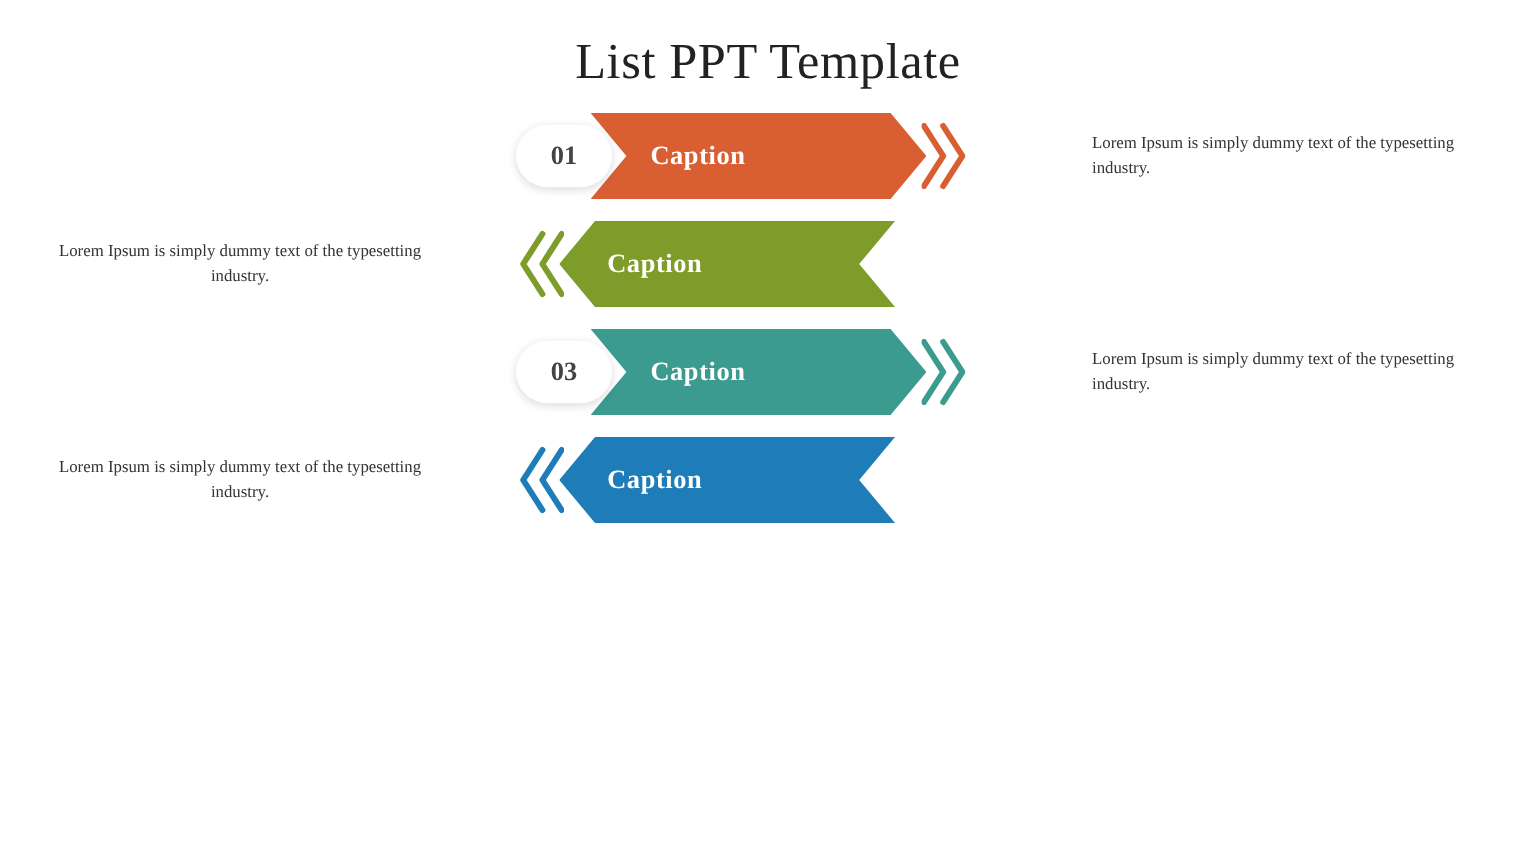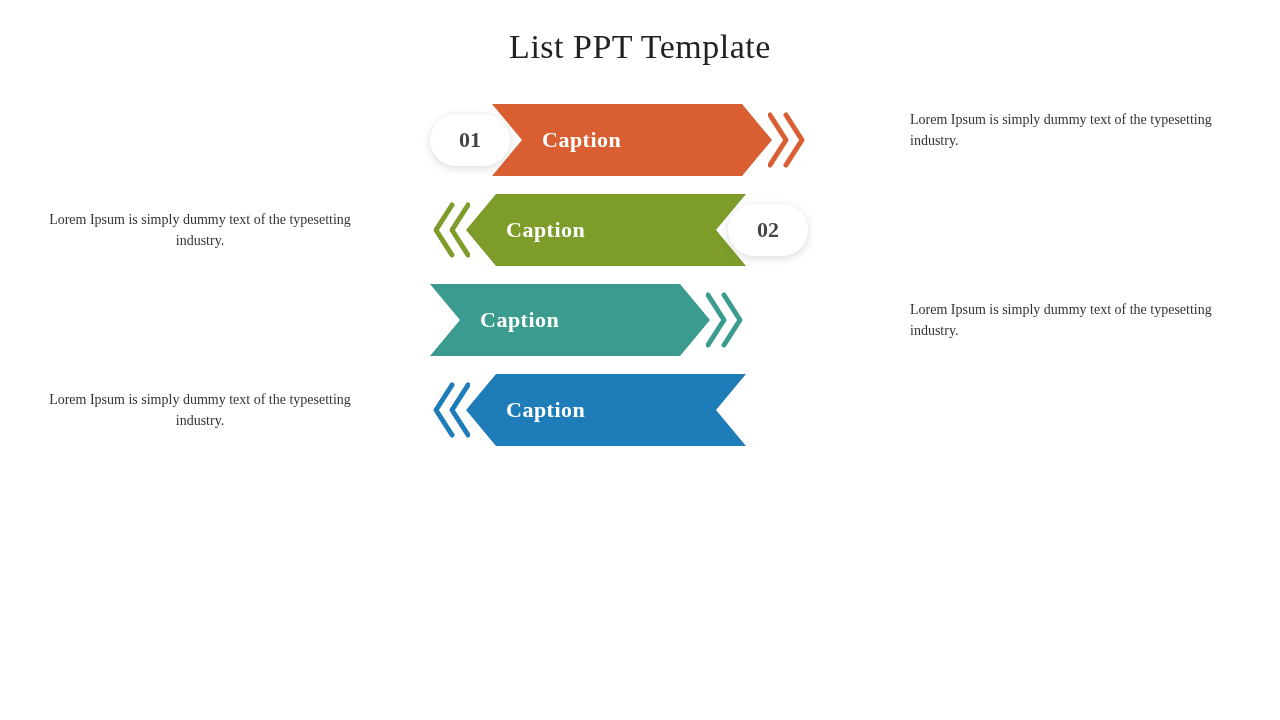--- a/index.html
+++ b/index.html
@@ -7,21 +7,21 @@
       width: 1280px;
       height: 720px;
       background: #fff;
       font-family: 'Georgia', serif;
       overflow: hidden;
       position: relative;
     }
 
     .page-title {
       text-align: center;
-      font-size: 34px;
+      font-size: 42px;
       font-weight: 400;
       color: #222;
       padding-top: 28px;
       letter-spacing: 0.5px;
     }
 
     .items-container {
       display: flex;
       flex-direction: column;
       align-items: center;
@@ -121,21 +121,20 @@
     .chevrons-left {
       display: flex;
       flex-direction: row;
       align-items: center;
       margin-right: -4px;
     }
 
     
     .row1 .arrow-shape {
       width: 420px;
-      margin-top: 20px;
     }
 
     .row1 .num-pill {
       margin-right: -18px;
       z-index: 3;
     }
 
     .row1 .arrow-body {
       width: 280px;
       background: #d95f32;
@@ -242,27 +241,27 @@
     <div class="arrow-shape">
       <div class="chevrons-left">
         <svg viewBox="0 0 40 60" fill="none" xmlns="http://www.w3.org/2000/svg">
           <polyline points="38,5 22,30 38,55" stroke="#7d9c2a" stroke-width="5" fill="none" stroke-linejoin="round" stroke-linecap="round"></polyline>
           <polyline points="22,5 6,30 22,55" stroke="#7d9c2a" stroke-width="5" fill="none" stroke-linejoin="round" stroke-linecap="round"></polyline>
         </svg>
       </div>
       <div class="arrow-body">
         <span class="caption-text">Caption</span>
       </div>
-      <div class="num-pill">02</div>
     </div>
   </div>
 
   <div class="item-row right row3">
     <div class="text-right">Lorem Ipsum is simply dummy text of the typesetting industry.</div>
     <div class="arrow-shape">
+      <div class="num-pill">03</div>
       <div class="arrow-body">
         <span class="caption-text">Caption</span>
       </div>
       <div class="chevrons-right">
         <svg viewBox="0 0 40 60" fill="none" xmlns="http://www.w3.org/2000/svg">
           <polyline points="2,5 18,30 2,55" stroke="#3a9b8e" stroke-width="5" fill="none" stroke-linejoin="round" stroke-linecap="round"></polyline>
           <polyline points="18,5 34,30 18,55" stroke="#3a9b8e" stroke-width="5" fill="none" stroke-linejoin="round" stroke-linecap="round"></polyline>
         </svg>
       </div>
     </div>

